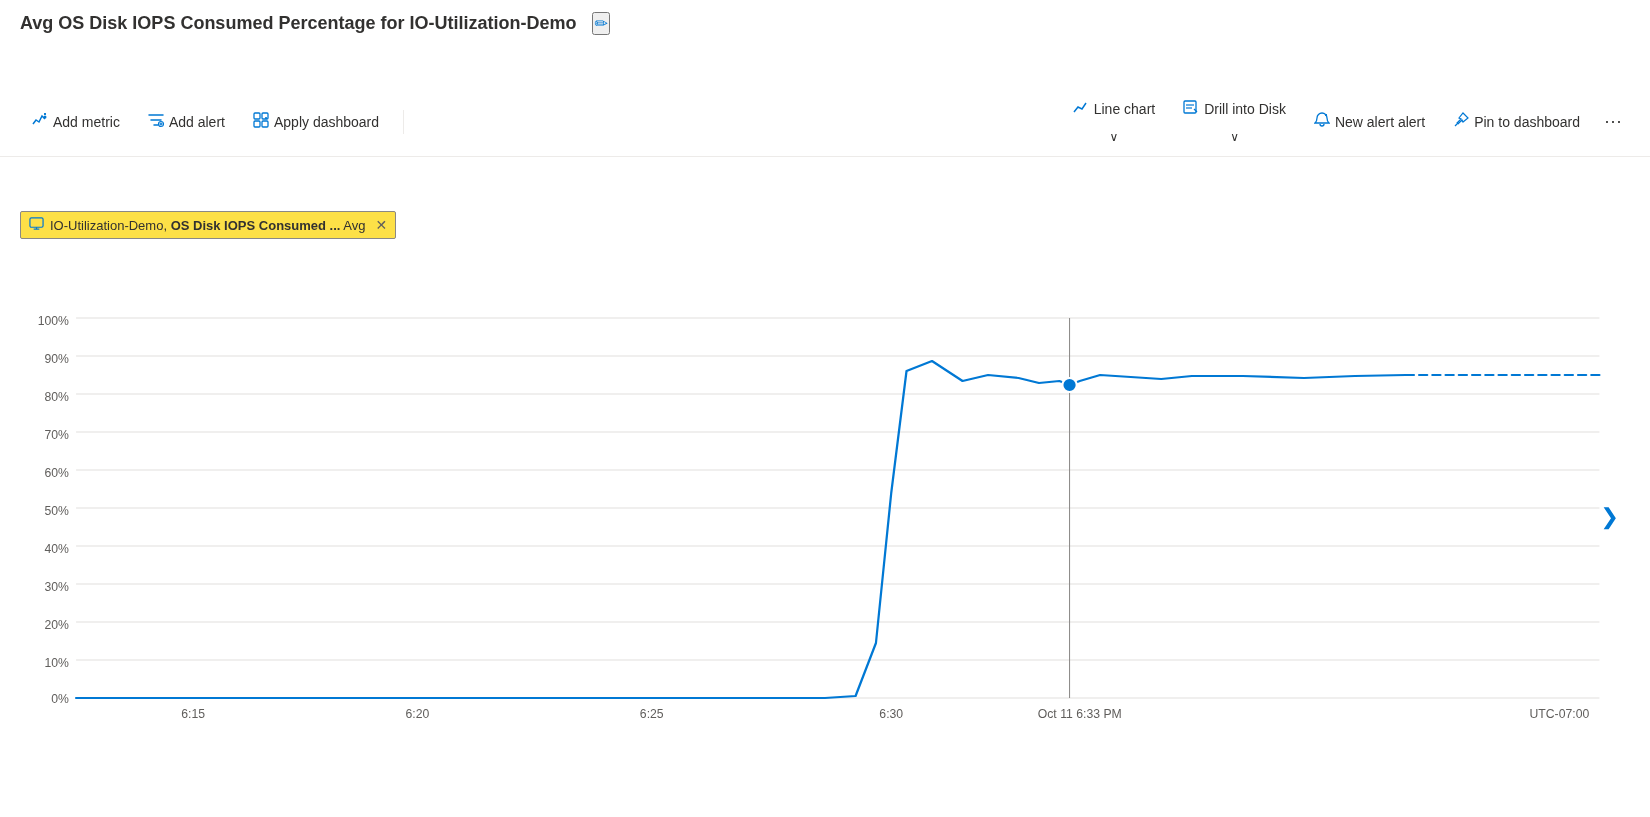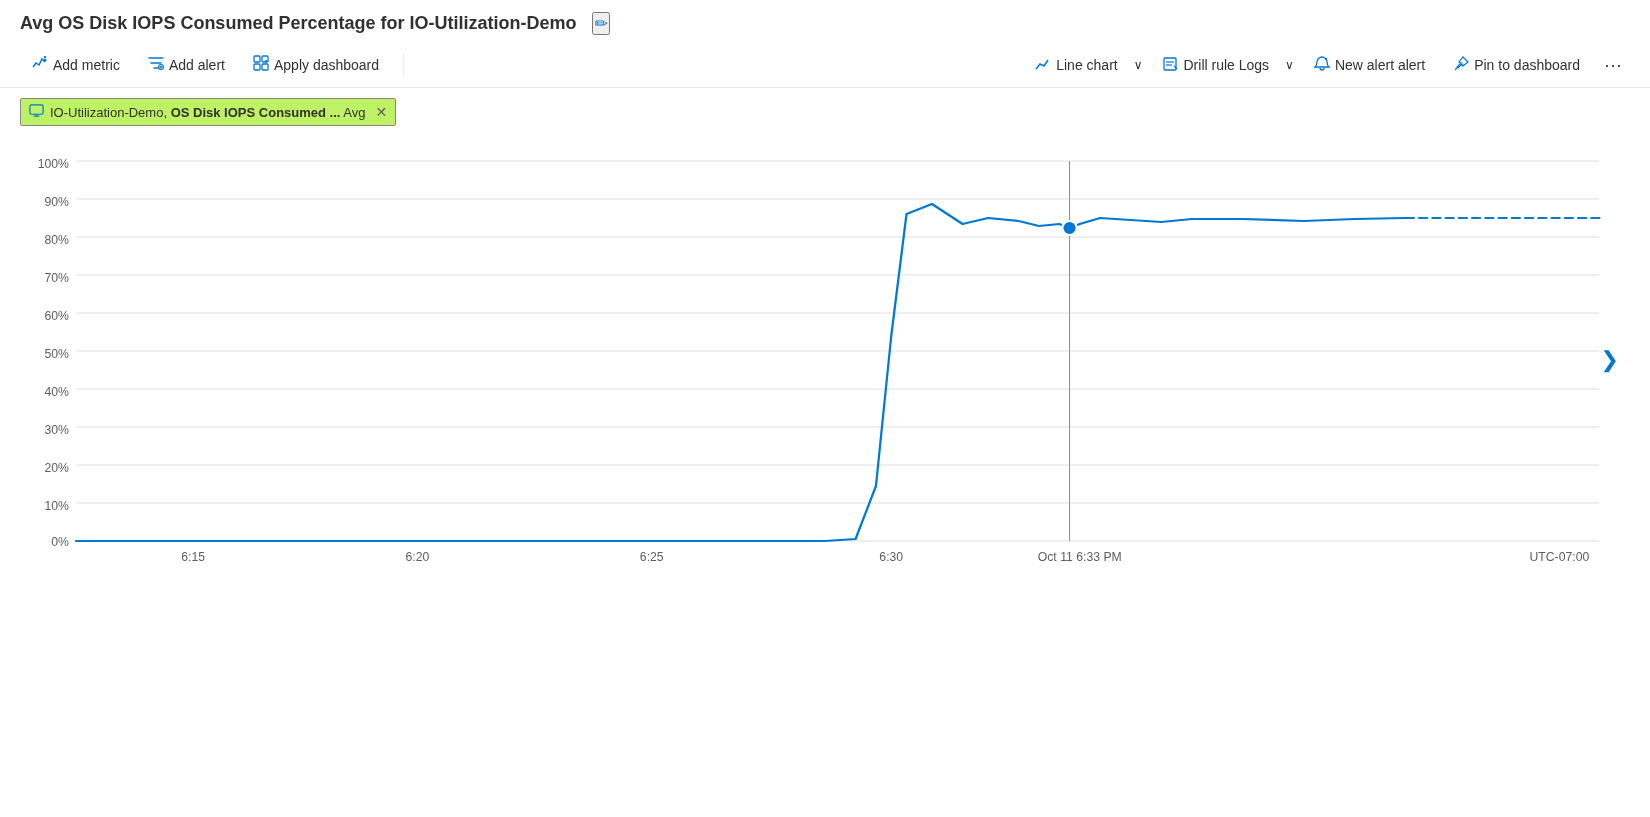--- a/index.html
+++ b/index.html
@@ -1,36 +1,36 @@
 <!DOCTYPE html>
 <html><head>
   <meta charset="utf-8">
   <style>
     * { box-sizing: border-box; margin: 0; padding: 0; }
     body { font-family: 'Segoe UI', Arial, sans-serif; background: #fff; color: #323130; font-size: 14px; }
 
-    .page-container { width: 1650px; min-height: 817px; background: #fff; display: flex; flex-direction: column; padding: 0; }
+    .page-container { width: 1650px; min-height: 817px; background: #fff; display: flex; flex-direction: column; padding: 0; gap: 44px; }
 
     
     .page-title-row { display: flex; align-items: center; padding: 12px 20px 8px 20px; gap: 10px; }
     .page-title { font-size: 18px; font-weight: 600; color: #323130; }
     .edit-icon { color: #0078d4; cursor: pointer; font-size: 16px; margin-left: 6px; }
 
     
     .toolbar { display: flex; align-items: center; padding: 6px 20px; border-bottom: 1px solid #edebe9; gap: 4px; }
     .toolbar-btn { display: flex; align-items: center; gap: 5px; padding: 6px 12px; border: none; background: transparent; cursor: pointer; color: #323130; font-size: 14px; border-radius: 2px; white-space: nowrap; }
     .toolbar-btn .btn-icon { color: #0078d4; font-size: 16px; }
     .toolbar-separator { width: 1px; background: #edebe9; height: 24px; margin: 0 8px; }
     .toolbar-right { margin-left: auto; display: flex; align-items: center; gap: 4px; }
-    .toolbar-btn-with-chevron { display: flex; align-items: center; }
+    .toolbar-btn-with-chevron { display: flex; align-items: center; flex-direction: column; }
     .chevron-btn { padding: 6px 4px; border: none; background: transparent; cursor: pointer; color: #323130; font-size: 12px; }
 
     
     .metric-tags-row { padding: 10px 20px; display: flex; align-items: center; gap: 8px; }
-    .metric-tag { display: flex; align-items: center; gap: 6px; background: #bef264; border: 1px solid #8a8886; border-radius: 2px; padding: 4px 8px; font-size: 13px; }
+    .metric-tag { display: flex; align-items: center; gap: 6px; background: #fde047; border: 1px solid #8a8886; border-radius: 2px; padding: 4px 8px; font-size: 13px; }
     .metric-tag-icon { color: #0078d4; font-size: 14px; }
     .metric-tag-text { color: #323130; }
     .metric-tag-text strong { font-weight: 600; }
     .metric-tag-close { cursor: pointer; color: #605e5c; font-size: 14px; margin-left: 4px; border: none; background: transparent; }
 
     
     .chart-area { flex: 1; padding: 0 20px 10px 20px; position: relative; display: flex; flex-direction: row; }
     .chart-container { position: relative; flex: 1; margin-top: 10px; }
     .chart-svg-wrapper { width: 100%; height: 420px; position: relative; }
     svg.main-chart { width: 100%; height: 100%; }
@@ -116,21 +116,21 @@
       <div class="toolbar-btn-with-chevron">
         <button class="toolbar-btn">
           <span>
             <svg width="16" height="16" viewBox="0 0 16 16" fill="none">
               <rect x="1" y="2" width="12" height="12" rx="1" stroke="#0078d4" stroke-width="1.3" fill="none"></rect>
               <line x1="3" y1="6" x2="11" y2="6" stroke="#0078d4" stroke-width="1.2"></line>
               <line x1="3" y1="9" x2="9" y2="9" stroke="#0078d4" stroke-width="1.2"></line>
               <path d="M11 10 L14 13" stroke="#0078d4" stroke-width="1.3"></path>
             </svg>
           </span>
-          <span>Drill rule Logs</span>
+          <span>Drill into Disk</span>
         </button>
         <button class="chevron-btn">∨</button>
       </div>
 
       <button class="toolbar-btn">
         <span>
           <svg width="16" height="16" viewBox="0 0 16 16" fill="none">
             <path d="M8 1a5 5 0 0 1 5 5c0 3 1 4 2 5H1c1-1 2-2 2-5a5 5 0 0 1 5-5z" stroke="#0078d4" stroke-width="1.3" fill="none"></path>
             <path d="M6 12c0 1.1.9 2 2 2s2-.9 2-2" stroke="#0078d4" stroke-width="1.3" fill="none"></path>
             <line x1="11" y1="3" x2="13" y2="3" stroke="#0078d4" stroke-width="1.3"></line>

